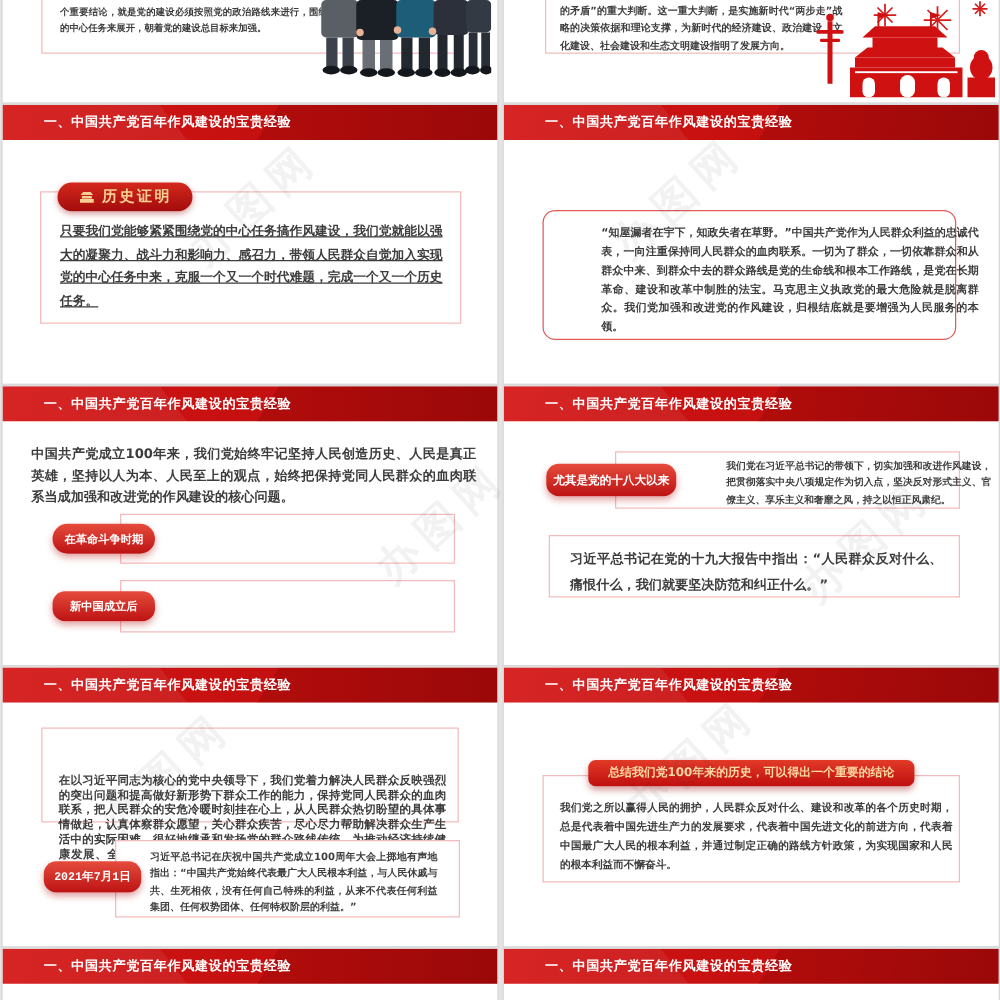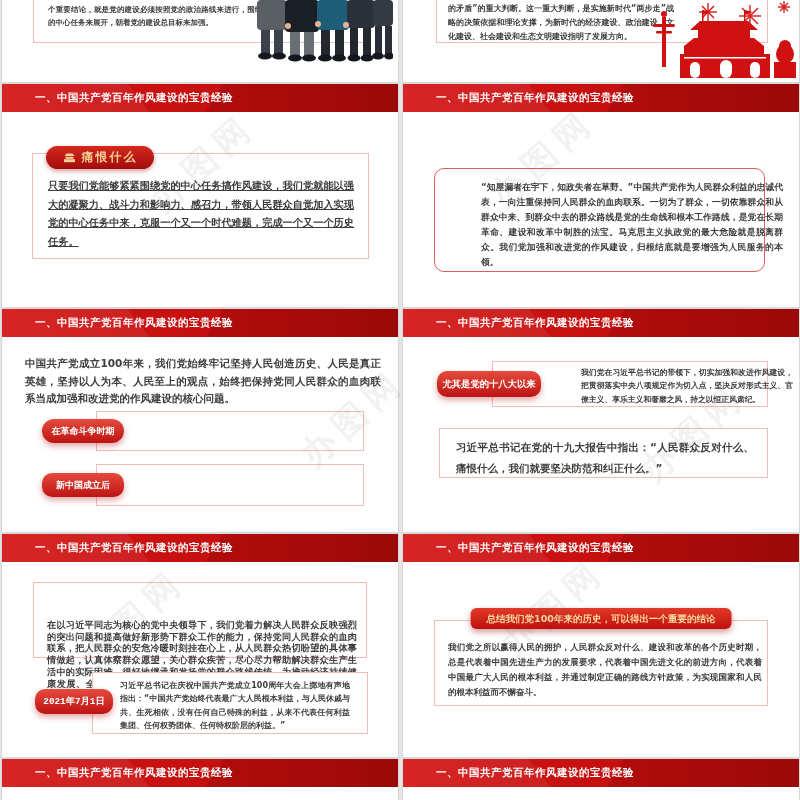--- a/index.html
+++ b/index.html
@@ -132,21 +132,21 @@
     </div>
     <div class="box" style="left:30px;top:69px;width:337px;height:106px;"></div>
     <div class="pill" style="left:44px;top:62px;width:108px;height:23px;font-size:12px;letter-spacing:2px;">
       <svg width="13" height="11" viewBox="0 0 13 11">
         <g fill="#f6cf93">
             <polygon points="1.5,4 11.5,4 9.5,1.5 3.5,1.5"></polygon>
             <rect x="2.5" y="4.8" width="8" height="2"></rect>
             <rect x="1" y="7.2" width="11" height="3"></rect>
           </g>
       </svg>
-      <span>痛恨什么</span>
+      <span>历史证明</span>
     </div>
     <div class="txt" style="left:46px;top:93px;width:306px;font-size:10.2px;line-height:18.5px;text-decoration:underline;">只要我们党能够紧紧围绕党的中心任务搞作风建设，我们党就能以强大的凝聚力、战斗力和影响力、感召力，带领人民群众自觉加入实现党的中心任务中来，克服一个又一个时代难题，完成一个又一个历史任务。</div>
   </div>
 
   <div class="tile" style="left:403px;top:84px;">
     <div class="bar">
         <i class="dk"></i>
         <i class="lt"></i>
       <span>一、中国共产党百年作风建设的宝贵经验</span>
     </div>

